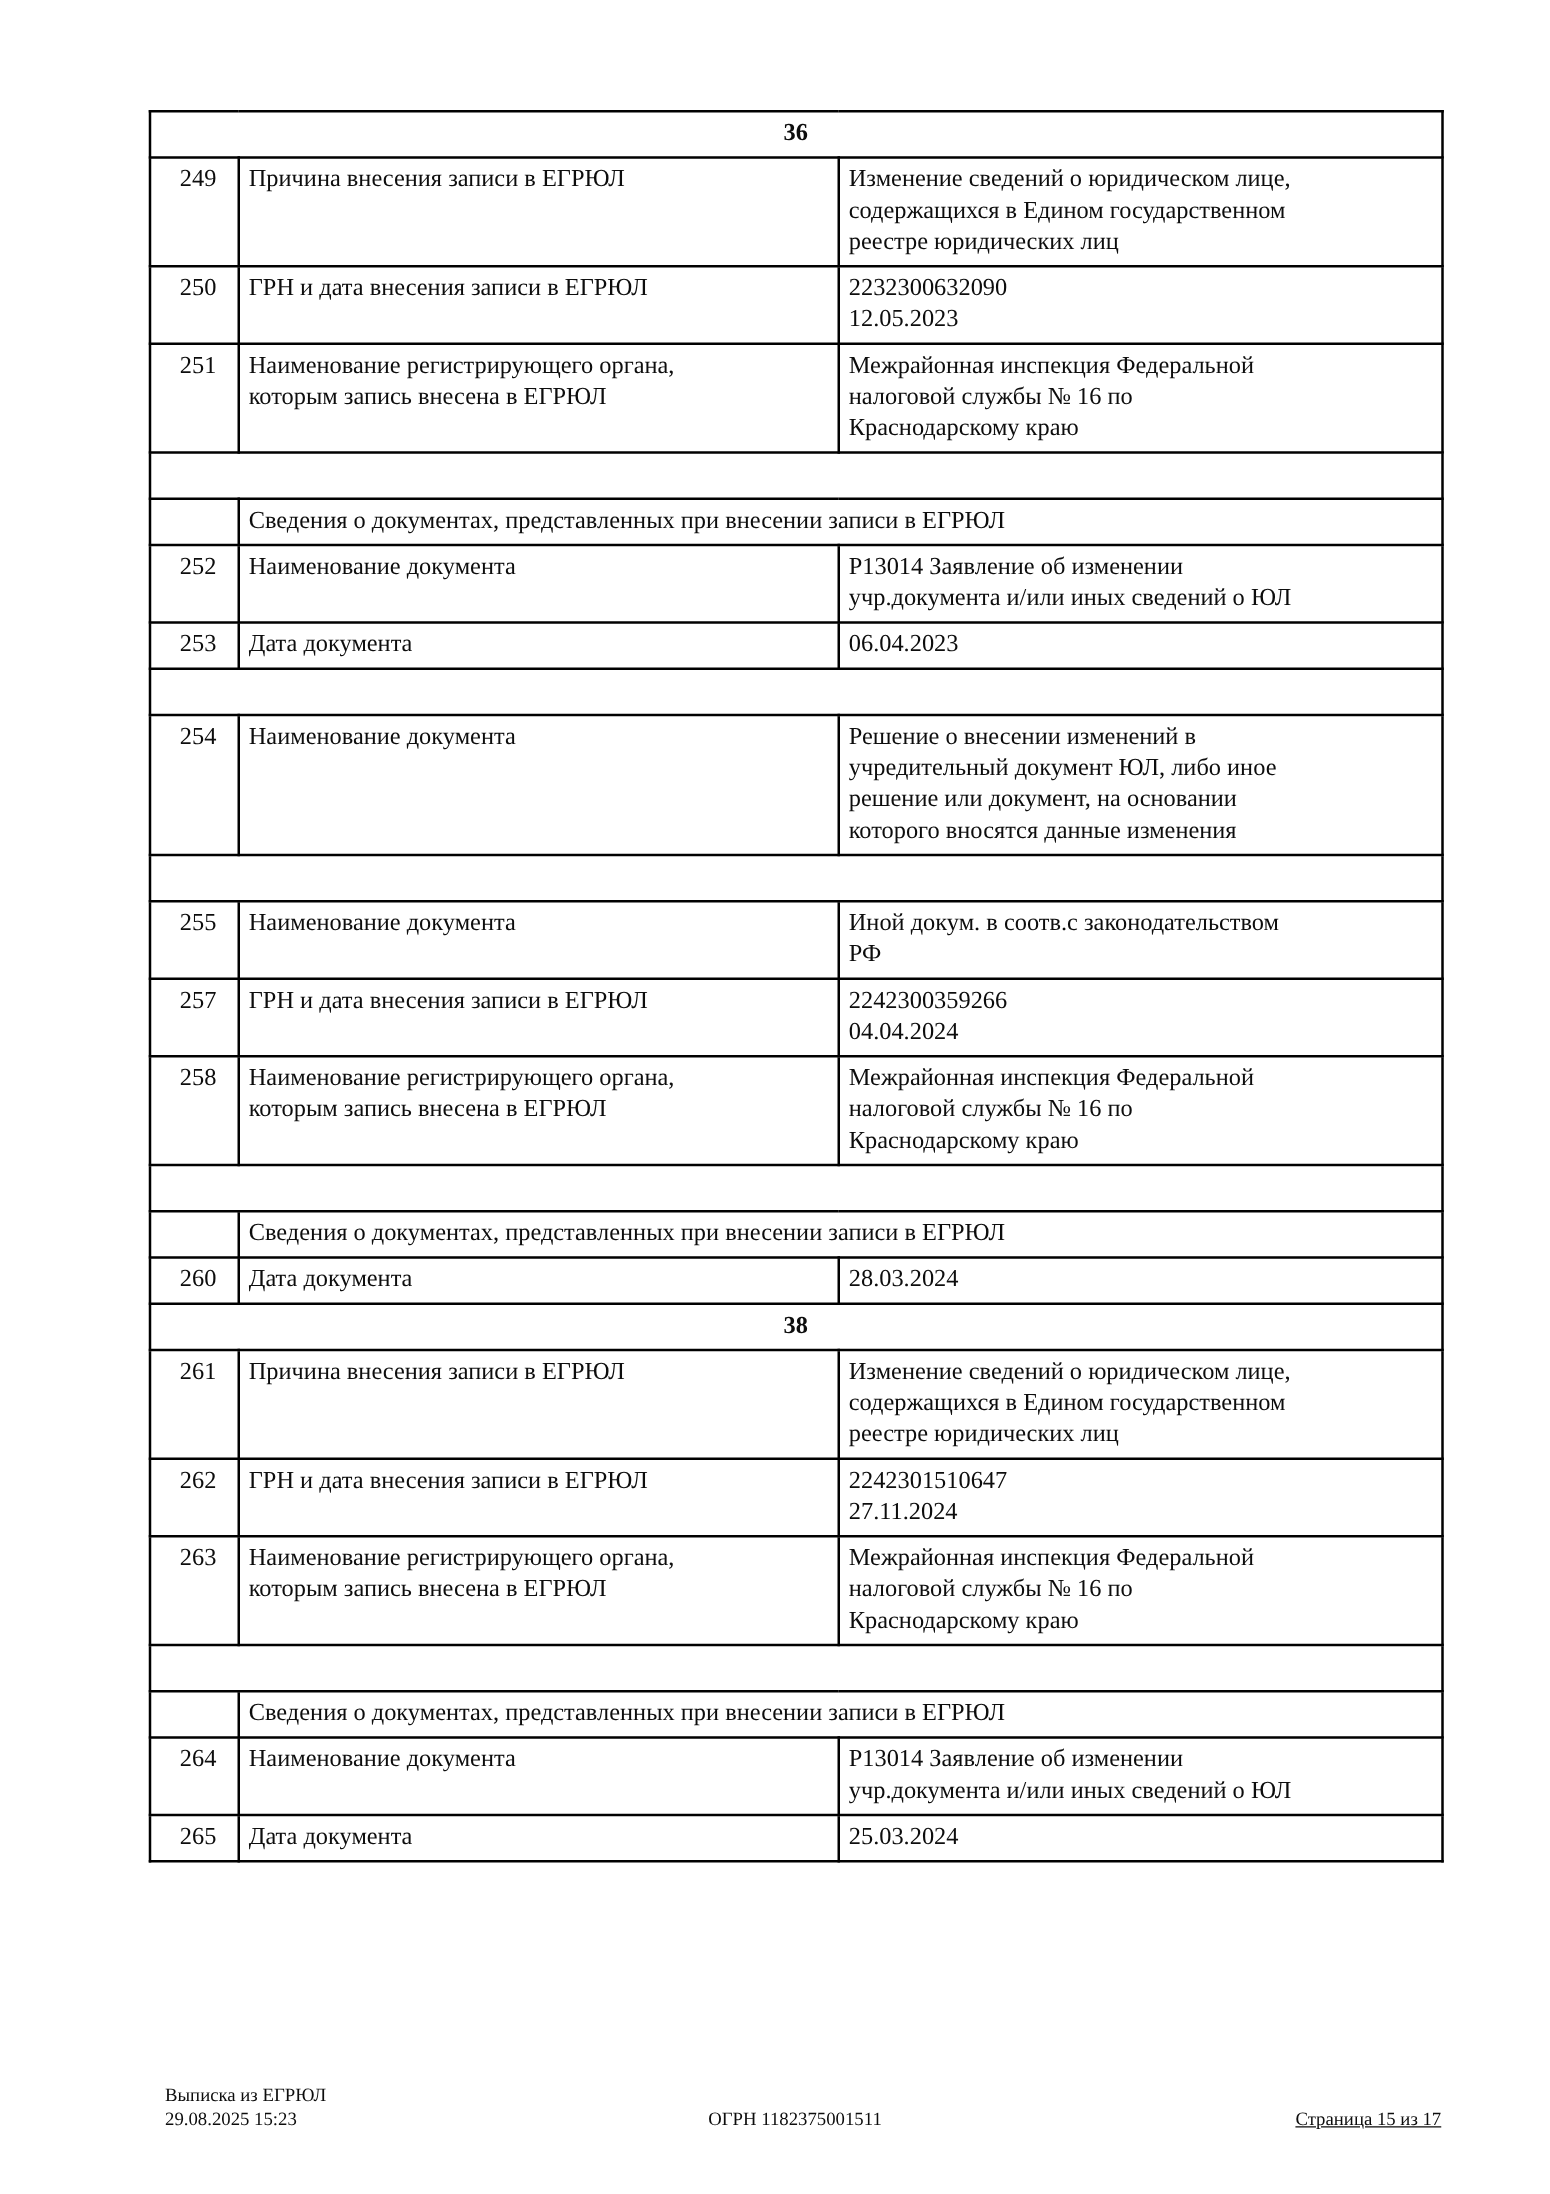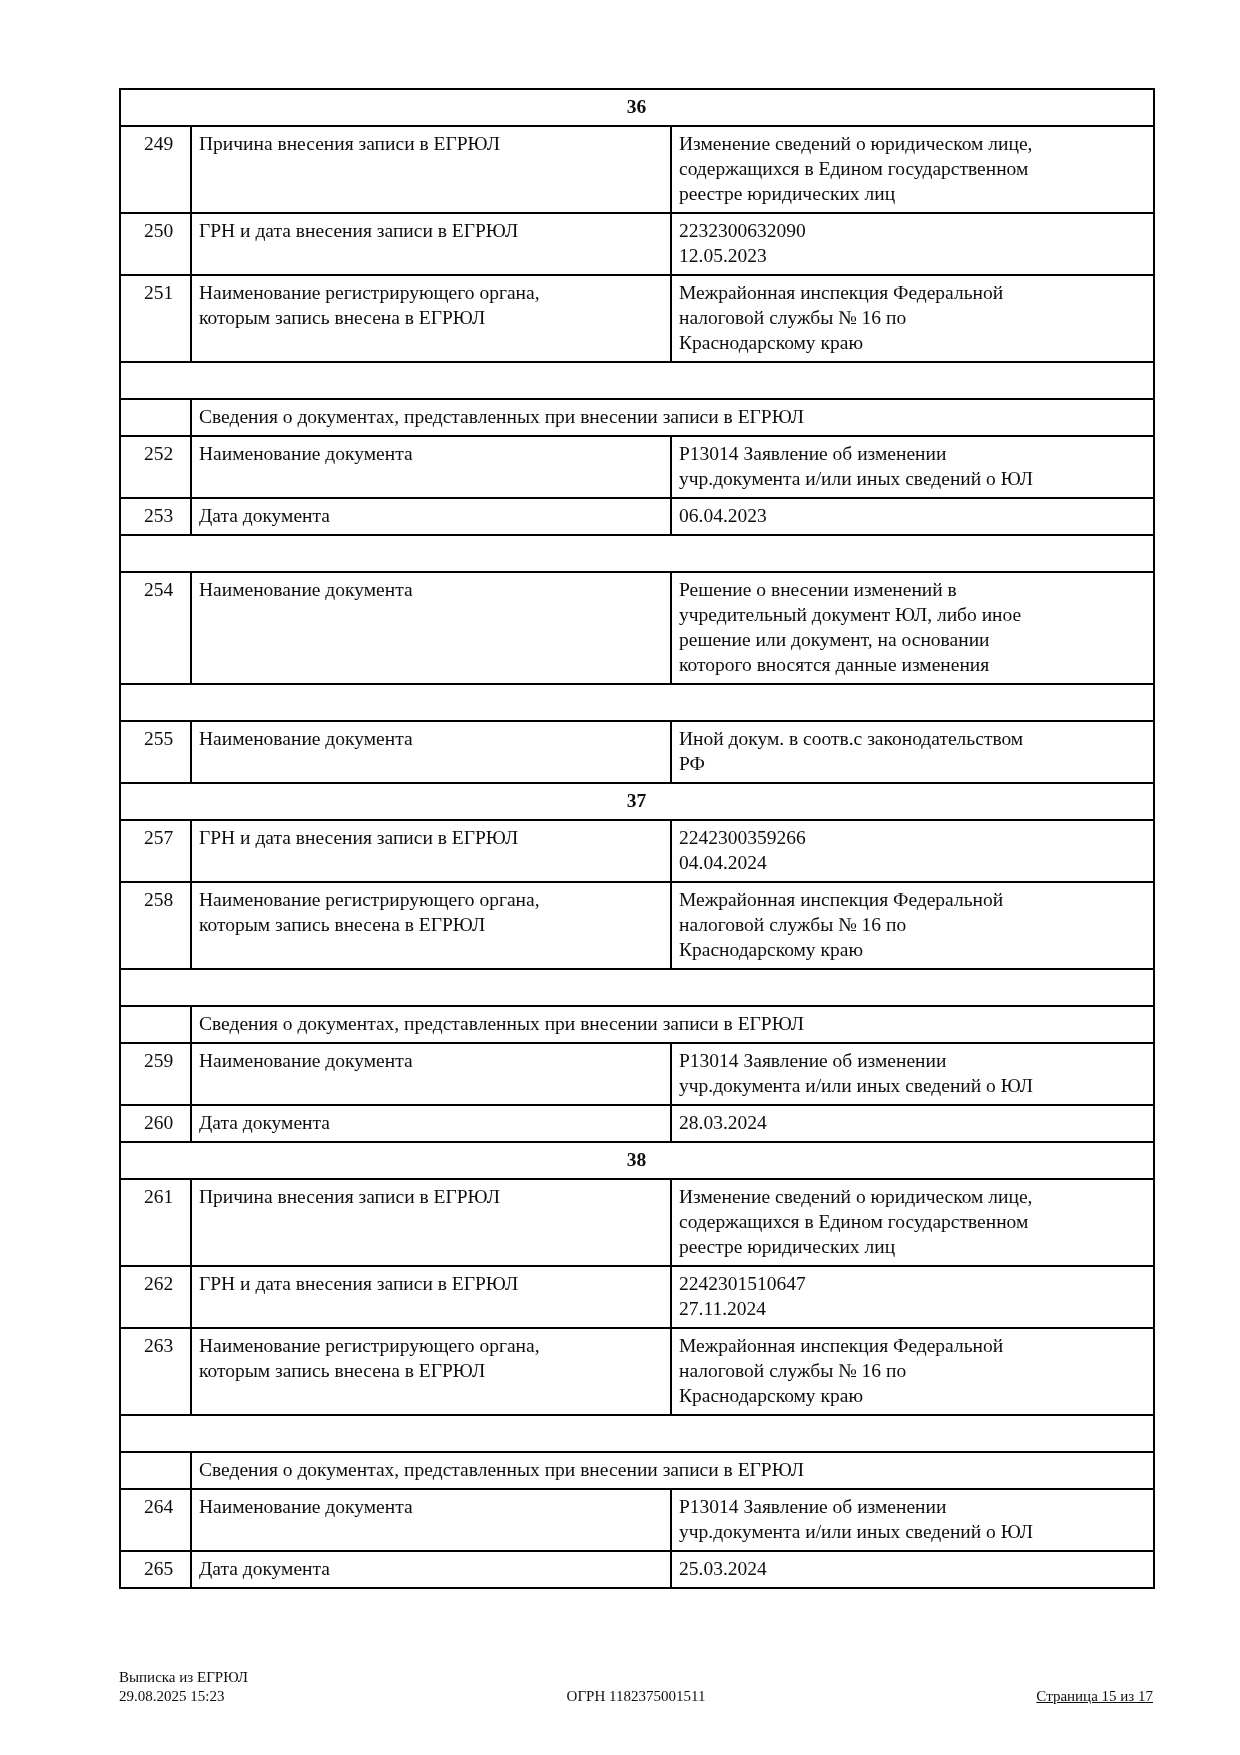--- a/index.html
+++ b/index.html
@@ -48,21 +48,21 @@
   .page-footer {
     position: absolute;
     left: 119px;
     width: 1034px;
     top: 1660px;
     height: 46px;
     font-size: 15px;
     line-height: 19px;
   }
   .footer-left {
-    position: absolute; left: 0; bottom: 0;
+    position: absolute; left: 13px; bottom: 0;
     text-align: left;
   }
   .footer-center {
     position: absolute; left: 50%; bottom: 0;
     transform: translateX(-50%);
     white-space: nowrap;
   }
   .footer-right {
     position: absolute; right: 0; bottom: 0;
     white-space: nowrap;
@@ -135,48 +135,39 @@
       <tr>
         <td colspan="3" class="cell-spacer"></td>
       </tr>
       <tr>
         <td class="cell-num">255</td>
         <td>Наименование документа</td>
         <td>Иной докум. в соотв.с законодательством
 РФ</td>
       </tr>
       <tr>
-        <td colspan="3" class="cell-section">37</td>
-      </tr>
-      <tr>
         <td class="cell-num">257</td>
         <td>ГРН и дата внесения записи в ЕГРЮЛ</td>
         <td>2242300359266
 04.04.2024</td>
       </tr>
       <tr>
         <td class="cell-num">258</td>
         <td>Наименование регистрирующего органа,
 которым запись внесена в ЕГРЮЛ</td>
         <td>Межрайонная инспекция Федеральной
 налоговой службы № 16 по
 Краснодарскому краю</td>
       </tr>
       <tr>
         <td colspan="3" class="cell-spacer"></td>
       </tr>
       <tr>
         <td class="cell-num"></td>
         <td colspan="2" class="cell-subheader">Сведения о документах, представленных при внесении записи в ЕГРЮЛ</td>
-      </tr>
-      <tr>
-        <td class="cell-num">259</td>
-        <td>Наименование документа</td>
-        <td>Р13014 Заявление об изменении
-учр.документа и/или иных сведений о ЮЛ</td>
       </tr>
       <tr>
         <td class="cell-num">260</td>
         <td>Дата документа</td>
         <td>28.03.2024</td>
       </tr>
       <tr>
         <td colspan="3" class="cell-section">38</td>
       </tr>
       <tr>

